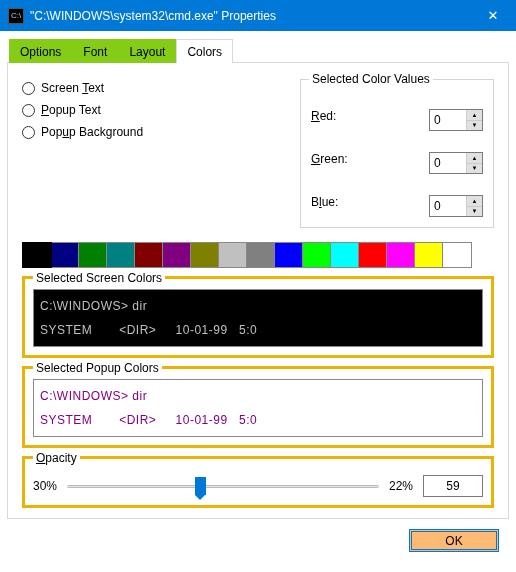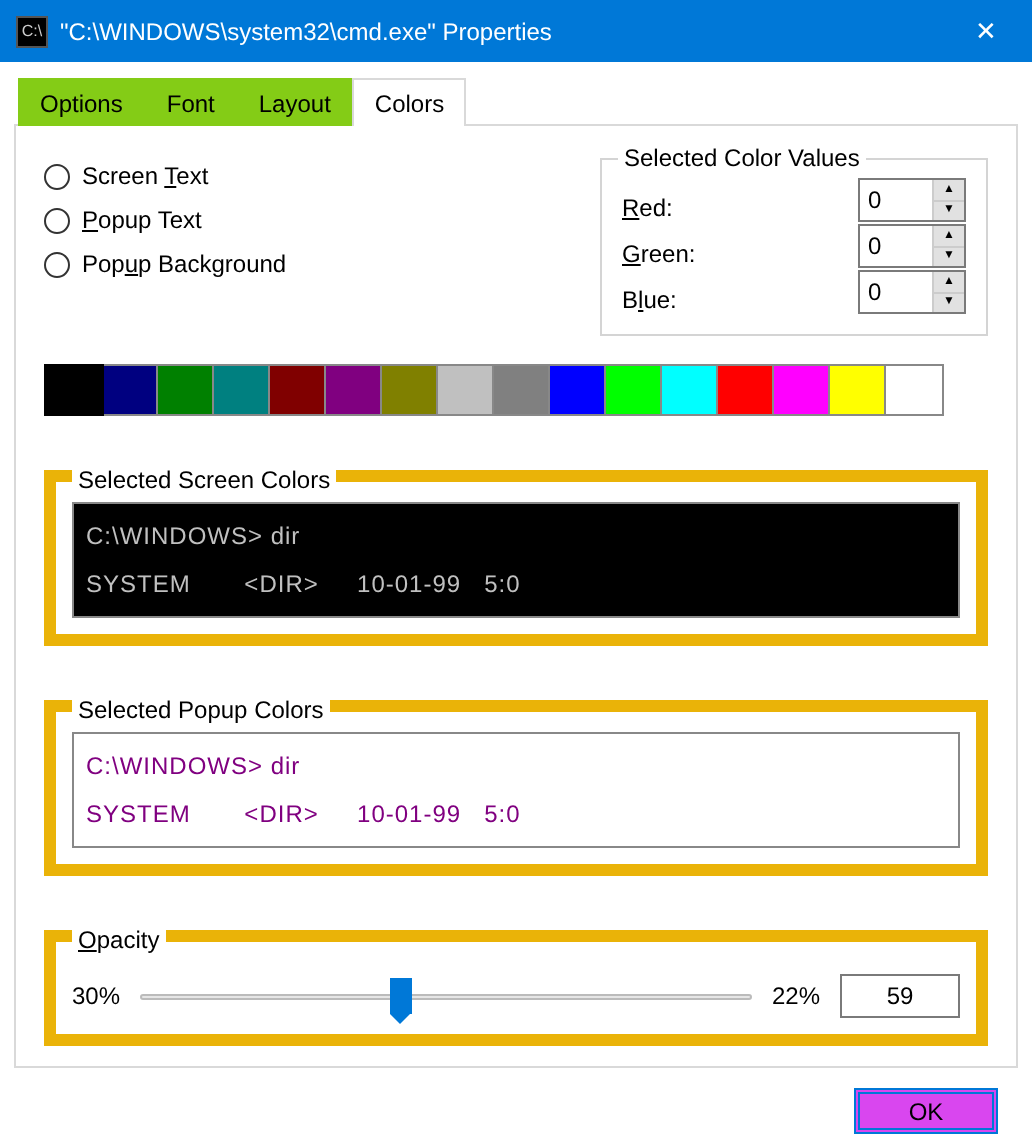--- a/index.html
+++ b/index.html
@@ -13,43 +13,43 @@
 .tab{padding:5px 10px 4px;cursor:pointer;border:1px solid transparent;border-bottom:none;position:relative;top:1px;background:#84cc16}
 .tab.active{border-color:#d9d9d9;background:#fff;z-index:1}
 .panel{padding:16px 14px 10px;border:1px solid #d9d9d9;border-top:none}
 .toprow{display:flex;}
 .radios{flex:1;padding-top:2px}
 .radio{display:flex;align-items:center;gap:6px;margin-bottom:8px;cursor:pointer}
 .rmark{width:13px;height:13px;border:1px solid #333;border-radius:50%;display:flex;align-items:center;justify-content:center}
 .rmark.sel::after{content:"";width:7px;height:7px;background:#000;border-radius:50%}
 .colvals{border:1px solid #d4d4d4;padding:8px 10px 10px;position:relative;width:194px}
 .colvals .legend{position:absolute;top:-8px;left:8px;background:#fff;padding:0 3px}
-.cvrow{display:flex;align-items:flex-end;justify-content:space-between;margin-top:1px}
+.cvrow{display:flex;align-items:flex-start;justify-content:space-between;margin-top:21px}
 .spin{display:flex;border:1px solid #7a7a7a;height:22px}
 .spin input{width:36px;border:none;padding:0 4px;text-align:left;outline:none}
 .spinbtn{width:16px;border-left:1px solid #ccc;display:flex;flex-direction:column}
 .spinbtn div{flex:1;display:flex;align-items:center;justify-content:center;background:#e1e1e1;font-size:6px;line-height:1}
 .spinbtn div:first-child{border-bottom:1px solid #ccc}
 .palette{display:flex;margin-top:14px;border:1px solid #888;width:fit-content}
 .sw{width:28px;height:24px;border-right:1px solid #888;cursor:pointer}
 .sw:last-child{border-right:none}
 .sw.sel{outline:2px solid #000;outline-offset:-1px;position:relative;z-index:1}
-.group{border:6px solid #eab308;padding:10px 8px 8px;position:relative;margin-top:27px}
+.group{border:3px solid #eab308;padding:10px 8px 8px;position:relative;margin-top:8px}
 .group .legend{position:absolute;top:-8px;left:8px;background:#fff;padding:0 3px}
 .preview{font-family:"Consolas","Courier New",monospace;font-size:16px;line-height:24px;padding:4px 6px;height:58px;overflow:hidden;white-space:pre;letter-spacing:0.5px}
 .pv-screen{background:#000;color:#c0c0c0;border:1px solid #888}
 .pv-popup{background:#fff;color:#800080;border:1px solid #888}
 .oprow{display:flex;align-items:center;gap:10px;padding-top:6px}
 .slider{flex:1;height:22px;position:relative;display:flex;align-items:center}
 .track{height:3px;background:#e6e6e6;border:1px solid #bbb;width:100%;border-radius:2px}
 .thumb{position:absolute;top:2px;width:11px;height:18px;background:#0078d7}
 .thumb::after{content:"";position:absolute;bottom:-5px;left:0;border-left:5.5px solid transparent;border-right:5.5px solid transparent;border-top:5px solid #0078d7}
 .opval{width:60px;border:1px solid #7a7a7a;height:22px;padding:0 6px;text-align:center}
 .buttons{display:flex;justify-content:flex-end;gap:8px;padding:10px 10px 14px}
-.btn{width:72px;height:23px;border:1px solid #adadad;background:#d946ef;cursor:pointer}
+.btn{width:90px;height:23px;border:1px solid #adadad;background:#fdba74;cursor:pointer}
 .btn.primary{border:1px solid #0078d7;outline:1px solid #0078d7;outline-offset:-3px}
 .underline{text-decoration:underline}
 </style>
 </head>
 <body>
 
 <div class="titlebar">
   <div class="icon">C:\</div>
   <div class="title">"C:\WINDOWS\system32\cmd.exe" Properties</div>
   <div class="close">✕</div>

